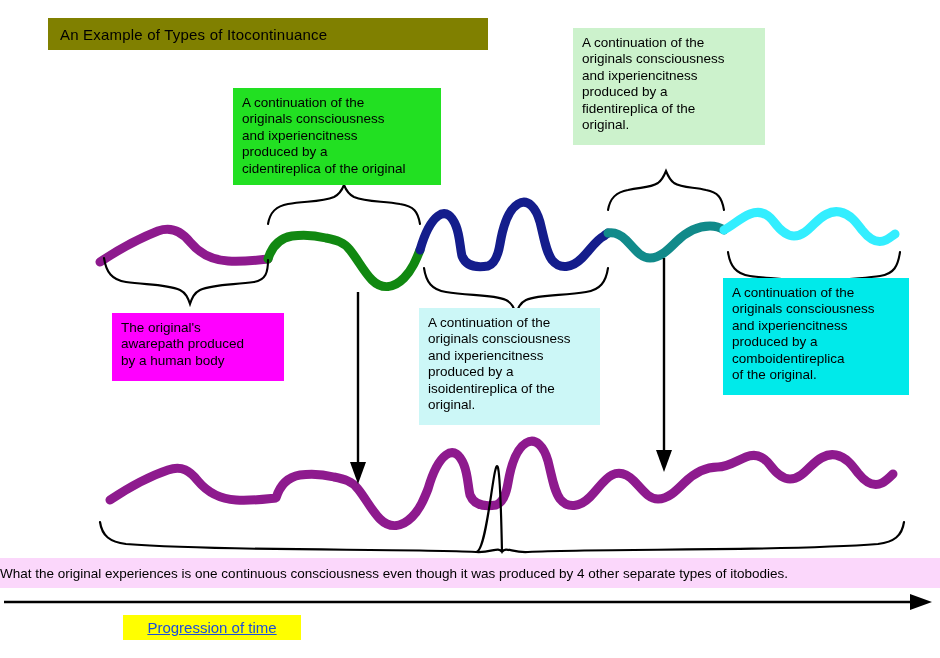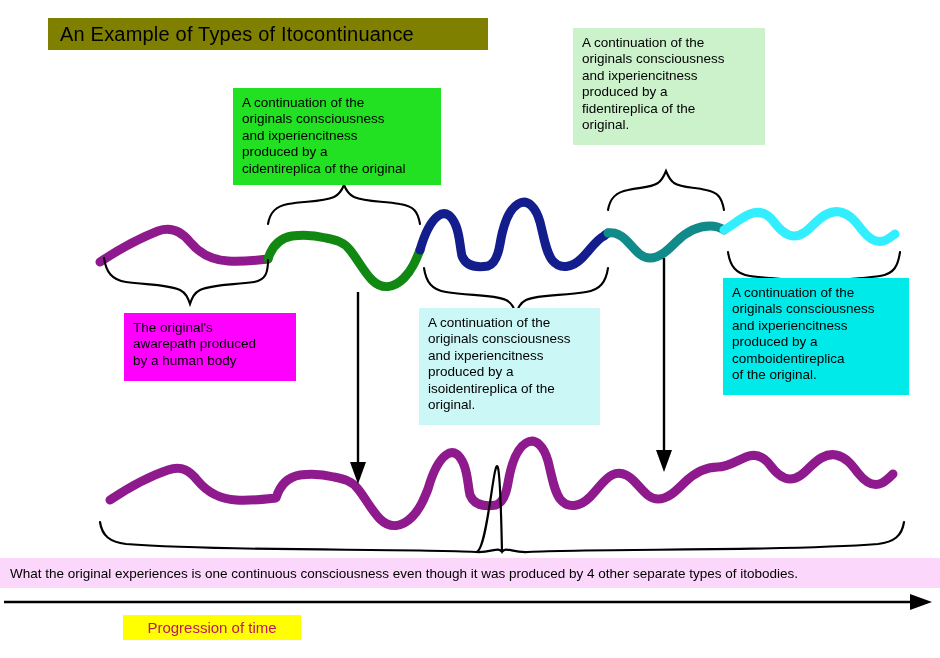--- a/index.html
+++ b/index.html
@@ -15,43 +15,43 @@
 
   .box{position:absolute;box-sizing:border-box;}
   .box .txt{display:block;white-space:pre-line;}
 
   #title-box{
     left:48px;top:18px;width:440px;height:32px;
     background:#808000;
     display:flex;align-items:center;
     padding-left:12px;
   }
-  #title-box .txt{font-size:20px;color:#000;letter-spacing:.2px;}
+  #title-box .txt{font-size:15px;color:#000;letter-spacing:.2px;}
 
   .callout{padding:7px 20px 8px 9px;line-height:1.22;font-size:13.5px;color:#000;}
 
   #box-green-bright{left:233px;top:88px;width:208px;height:97px;background:#22e022;}
   #box-green-light{left:573px;top:28px;width:192px;height:117px;background:#ccf2cc;}
-  #box-magenta{left:124px;top:313px;width:172px;height:68px;background:#ff00ff;}
+  #box-magenta{left:112px;top:313px;width:172px;height:68px;background:#ff00ff;}
   #box-cyan-light{left:419px;top:308px;width:181px;height:117px;background:#ccf7f7;}
   #box-cyan-bright{left:723px;top:278px;width:186px;height:117px;background:#00eaea;}
 
   #banner{
     left:0px;top:558px;width:940px;height:30px;
     background:#fbd7fb;
-    display:flex;align-items:center;padding-left:10px;
+    display:flex;align-items:center;
   }
   #banner .txt{font-size:13.5px;color:#000;}
 
   #time-label{
     left:123px;top:615px;width:178px;height:25px;
     background:#ffff00;
     display:flex;align-items:center;justify-content:center;
   }
-  #time-label .txt{font-size:15px;color:#be185d;}
+  #time-label .txt{font-size:15px;color:#1d4ed8;text-decoration:underline;}
 </style>
 </head>
 <body>
 
 <div id="stage">
 
   <svg class="layer" viewBox="0 0 940 658">
 
     <g fill="none" stroke-width="9" stroke-linecap="round" stroke-linejoin="round">
       <path stroke="#8e1a8e" d="M100,262 C118,250 140,238 158,231 C172,226 182,232 190,242

